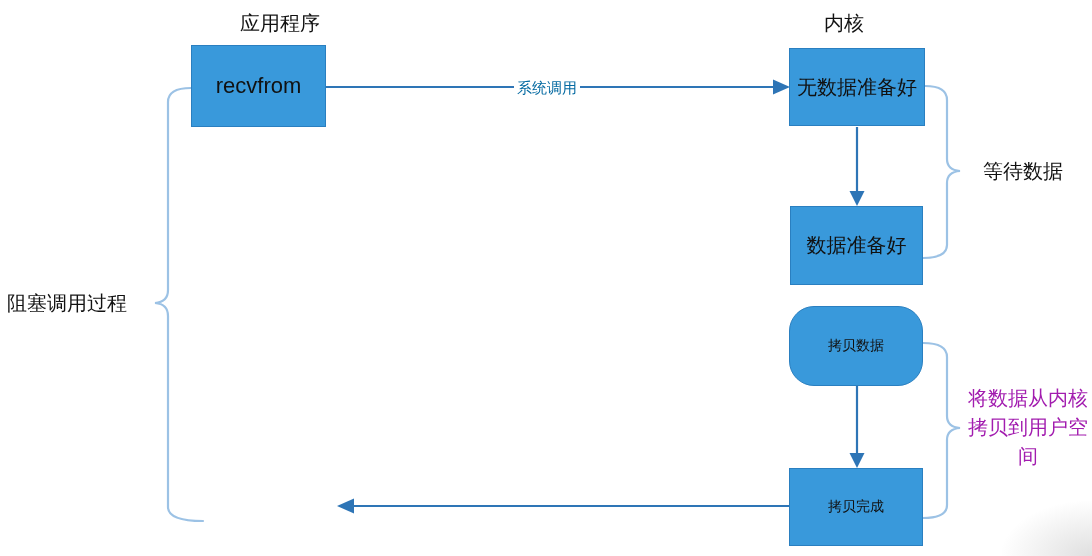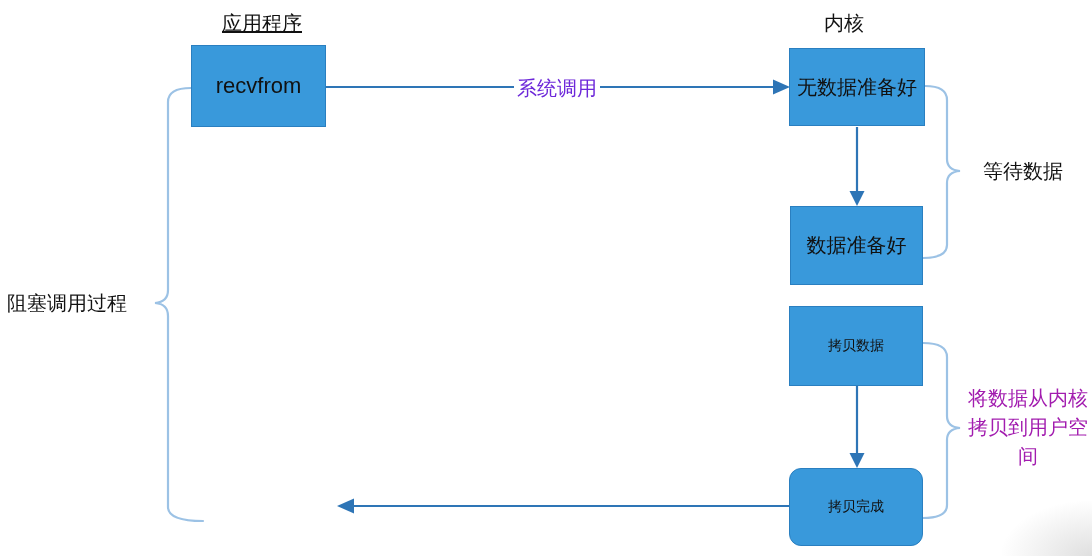--- a/index.html
+++ b/index.html
@@ -11,21 +11,21 @@
   .node{
     position:absolute;display:flex;align-items:center;justify-content:center;
     background:#3999DB;border:1px solid #2A7FC0;color:#111111;box-sizing:border-box;
     text-align:center;
   }
   .node-xl{font-size:22px;}
   .node-lg{font-size:20px;}
   .node-sm{font-size:14px;}
   .col-header{position:absolute;font-size:20px;color:#111111;white-space:nowrap;}
   .edge-label{
-    position:absolute;font-size:20px;color:#6d28d9;background:#ffffff;
+    position:absolute;font-size:15px;color:#0369a1;background:#ffffff;
     padding:0 3px;white-space:nowrap;line-height:22px;
   }
   .brace-label{position:absolute;font-size:20px;color:#111111;white-space:nowrap;line-height:24px;}
   .brace-label-wrap{
     position:absolute;font-size:20px;color:#a21caf;width:128px;
     line-height:29px;text-align:center;white-space:normal;word-break:break-all;
   }
   .corner-shade{
     position:absolute;right:0;bottom:0;width:90px;height:55px;
     background:radial-gradient(ellipse at 100% 100%, rgba(150,150,150,0.30), rgba(255,255,255,0) 72%);
@@ -51,32 +51,32 @@
     <path d="M789,506 L351,506" stroke="#2E75B6" stroke-width="2.2" fill="none"></path>
     <polygon points="337,506 354,498.5 354,513.5" fill="#2E75B6"></polygon>
 
     <path d="M925,86 Q947,86 947,100 L947,159 Q947,170 960,171 Q947,172 947,183 L947,245 Q947,258 923,258" stroke="#9CC2E5" stroke-width="2.2" fill="none" stroke-linecap="round"></path>
 
     <path d="M923,343 Q947,343 947,357 L947,416 Q947,427 960,428 Q947,429 947,440 L947,505 Q947,518 923,518" stroke="#9CC2E5" stroke-width="2.2" fill="none" stroke-linecap="round"></path>
 
     <path d="M191,88 Q168,88 168,102 L168,290 Q168,302 155,303 Q168,304 168,316 L168,507 Q168,521 203,521" stroke="#9CC2E5" stroke-width="2.2" fill="none" stroke-linecap="round"></path>
   </svg>
 
-  <div class="col-header" style="left:222px;top:10px;text-decoration:underline;">应用程序</div>
+  <div class="col-header" style="left:240px;top:10px;">应用程序</div>
   <div class="col-header" style="left:824px;top:10px;">内核</div>
 
   <div class="node node-lg" style="left:789px;top:48px;width:136px;height:78px;">无数据准备好</div>
 
   <div class="node node-xl" style="left:191px;top:45px;width:135px;height:82px;">recvfrom</div>
 
   <div class="node node-lg" style="left:790px;top:206px;width:133px;height:79px;">数据准备好</div>
 
-  <div class="node node-sm" style="left:789px;top:306px;width:134px;height:80px;">拷贝数据</div>
+  <div class="node node-sm" style="left:789px;top:306px;width:134px;height:80px;border-radius:25px;">拷贝数据</div>
 
-  <div class="node node-sm" style="left:789px;top:468px;width:134px;height:78px;border-radius:12px;">拷贝完成</div>
+  <div class="node node-sm" style="left:789px;top:468px;width:134px;height:78px;">拷贝完成</div>
 
 
   <div class="edge-label" style="left:514px;top:77px;">系统调用</div>
 
   <div class="brace-label" style="left:983px;top:159px;">等待数据</div>
   <div class="brace-label-wrap" style="left:964px;top:384px;">将数据从内核拷贝到用户空间</div>
   <div class="brace-label" style="left:7px;top:291px;">阻塞调用过程</div>
 
   <div class="corner-shade"></div>
 </div>

